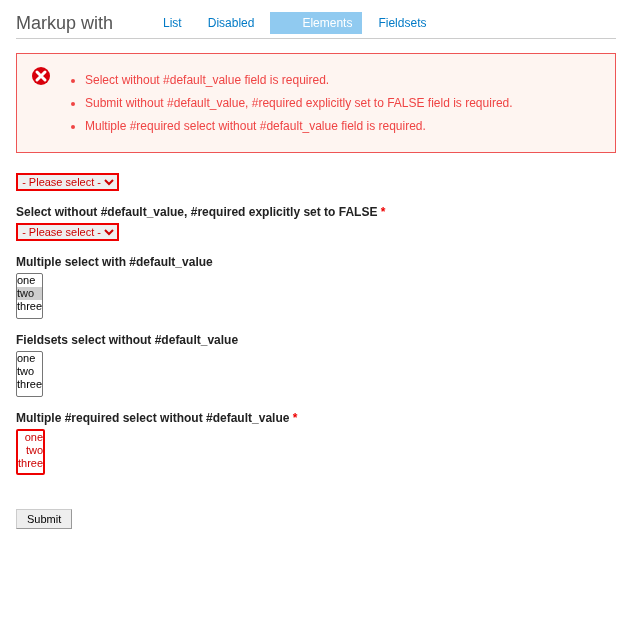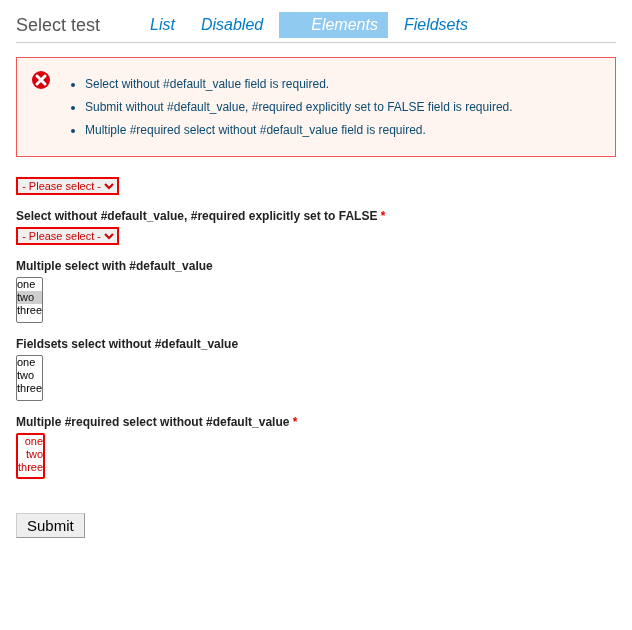--- a/index.html
+++ b/index.html
@@ -1,39 +1,39 @@
 <!DOCTYPE html>
 <html><head>
 <meta charset="utf-8">
 <style>
 * { box-sizing: border-box; margin: 0; padding: 0; }
 body { font-family: "Lucida Grande", Verdana, sans-serif; font-size: 12px; color: #333; background: #fff; padding: 8px 16px; width: 632px; }
 .header { display: flex; align-items: center; gap: 20px; margin-bottom: 10px; padding: 4px 0; border-bottom: 1px solid #ccc; }
 .title { font-size: 18px; color: #555; font-weight: normal; margin-right: 20px; }
 .tabs { display: flex; gap: 6px; }
-.tab { color: #027ac6; padding: 4px 10px; cursor: pointer; font-size: 16px; font-style: italic; }
+.tab { color: #027ac6; padding: 4px 10px; cursor: pointer; font-size: 12px; }
 .tab.active { background: #90caf0; color: #fff; padding-left: 32px; }
 .error-box { border: 1px solid #e55; background: #fef5f1; padding: 12px 14px; margin: 14px 0 20px 0; display: flex; gap: 14px; }
-.error-list { list-style: disc; margin-left: 20px; color: #0c4a6e; }
+.error-list { list-style: disc; margin-left: 20px; color: #ef4444; }
 .error-list li { margin: 5px 0; line-height: 1.5; }
 .form-item { margin: 14px 0; }
 .form-item label { display: block; font-weight: bold; color: #222; margin-bottom: 4px; font-size: 12px; }
 .required-marker { color: #e00; }
 select { font-family: inherit; font-size: 11px; }
 select.error { border: 2px solid #e00; color: #c00; text-align: right; }
 select[multiple] { height: 46px; }
 select[multiple].error { border: 2px solid #e00; }
 .submit-wrap { margin-top: 34px; }
-.submit-btn { background: #eee; border: 1px solid #999; border-top-color: #ccc; border-left-color: #ccc; padding: 3px 10px; font-family: inherit; font-size: 15px; cursor: pointer; }
+.submit-btn { background: #eee; border: 1px solid #999; border-top-color: #ccc; border-left-color: #ccc; padding: 3px 10px; font-family: inherit; font-size: 11px; cursor: pointer; }
 </style>
 </head>
 <body>
 
 <div class="header">
-  <h1 class="title">Select test</h1>
+  <h1 class="title">Markup with</h1>
   <div class="tabs">
       <div class="tab">List</div>
       <div class="tab">Disabled</div>
       <div class="tab active">Elements</div>
       <div class="tab">Fieldsets</div>
     </div>
 </div>
 
 <div class="error-box">
   <span>

